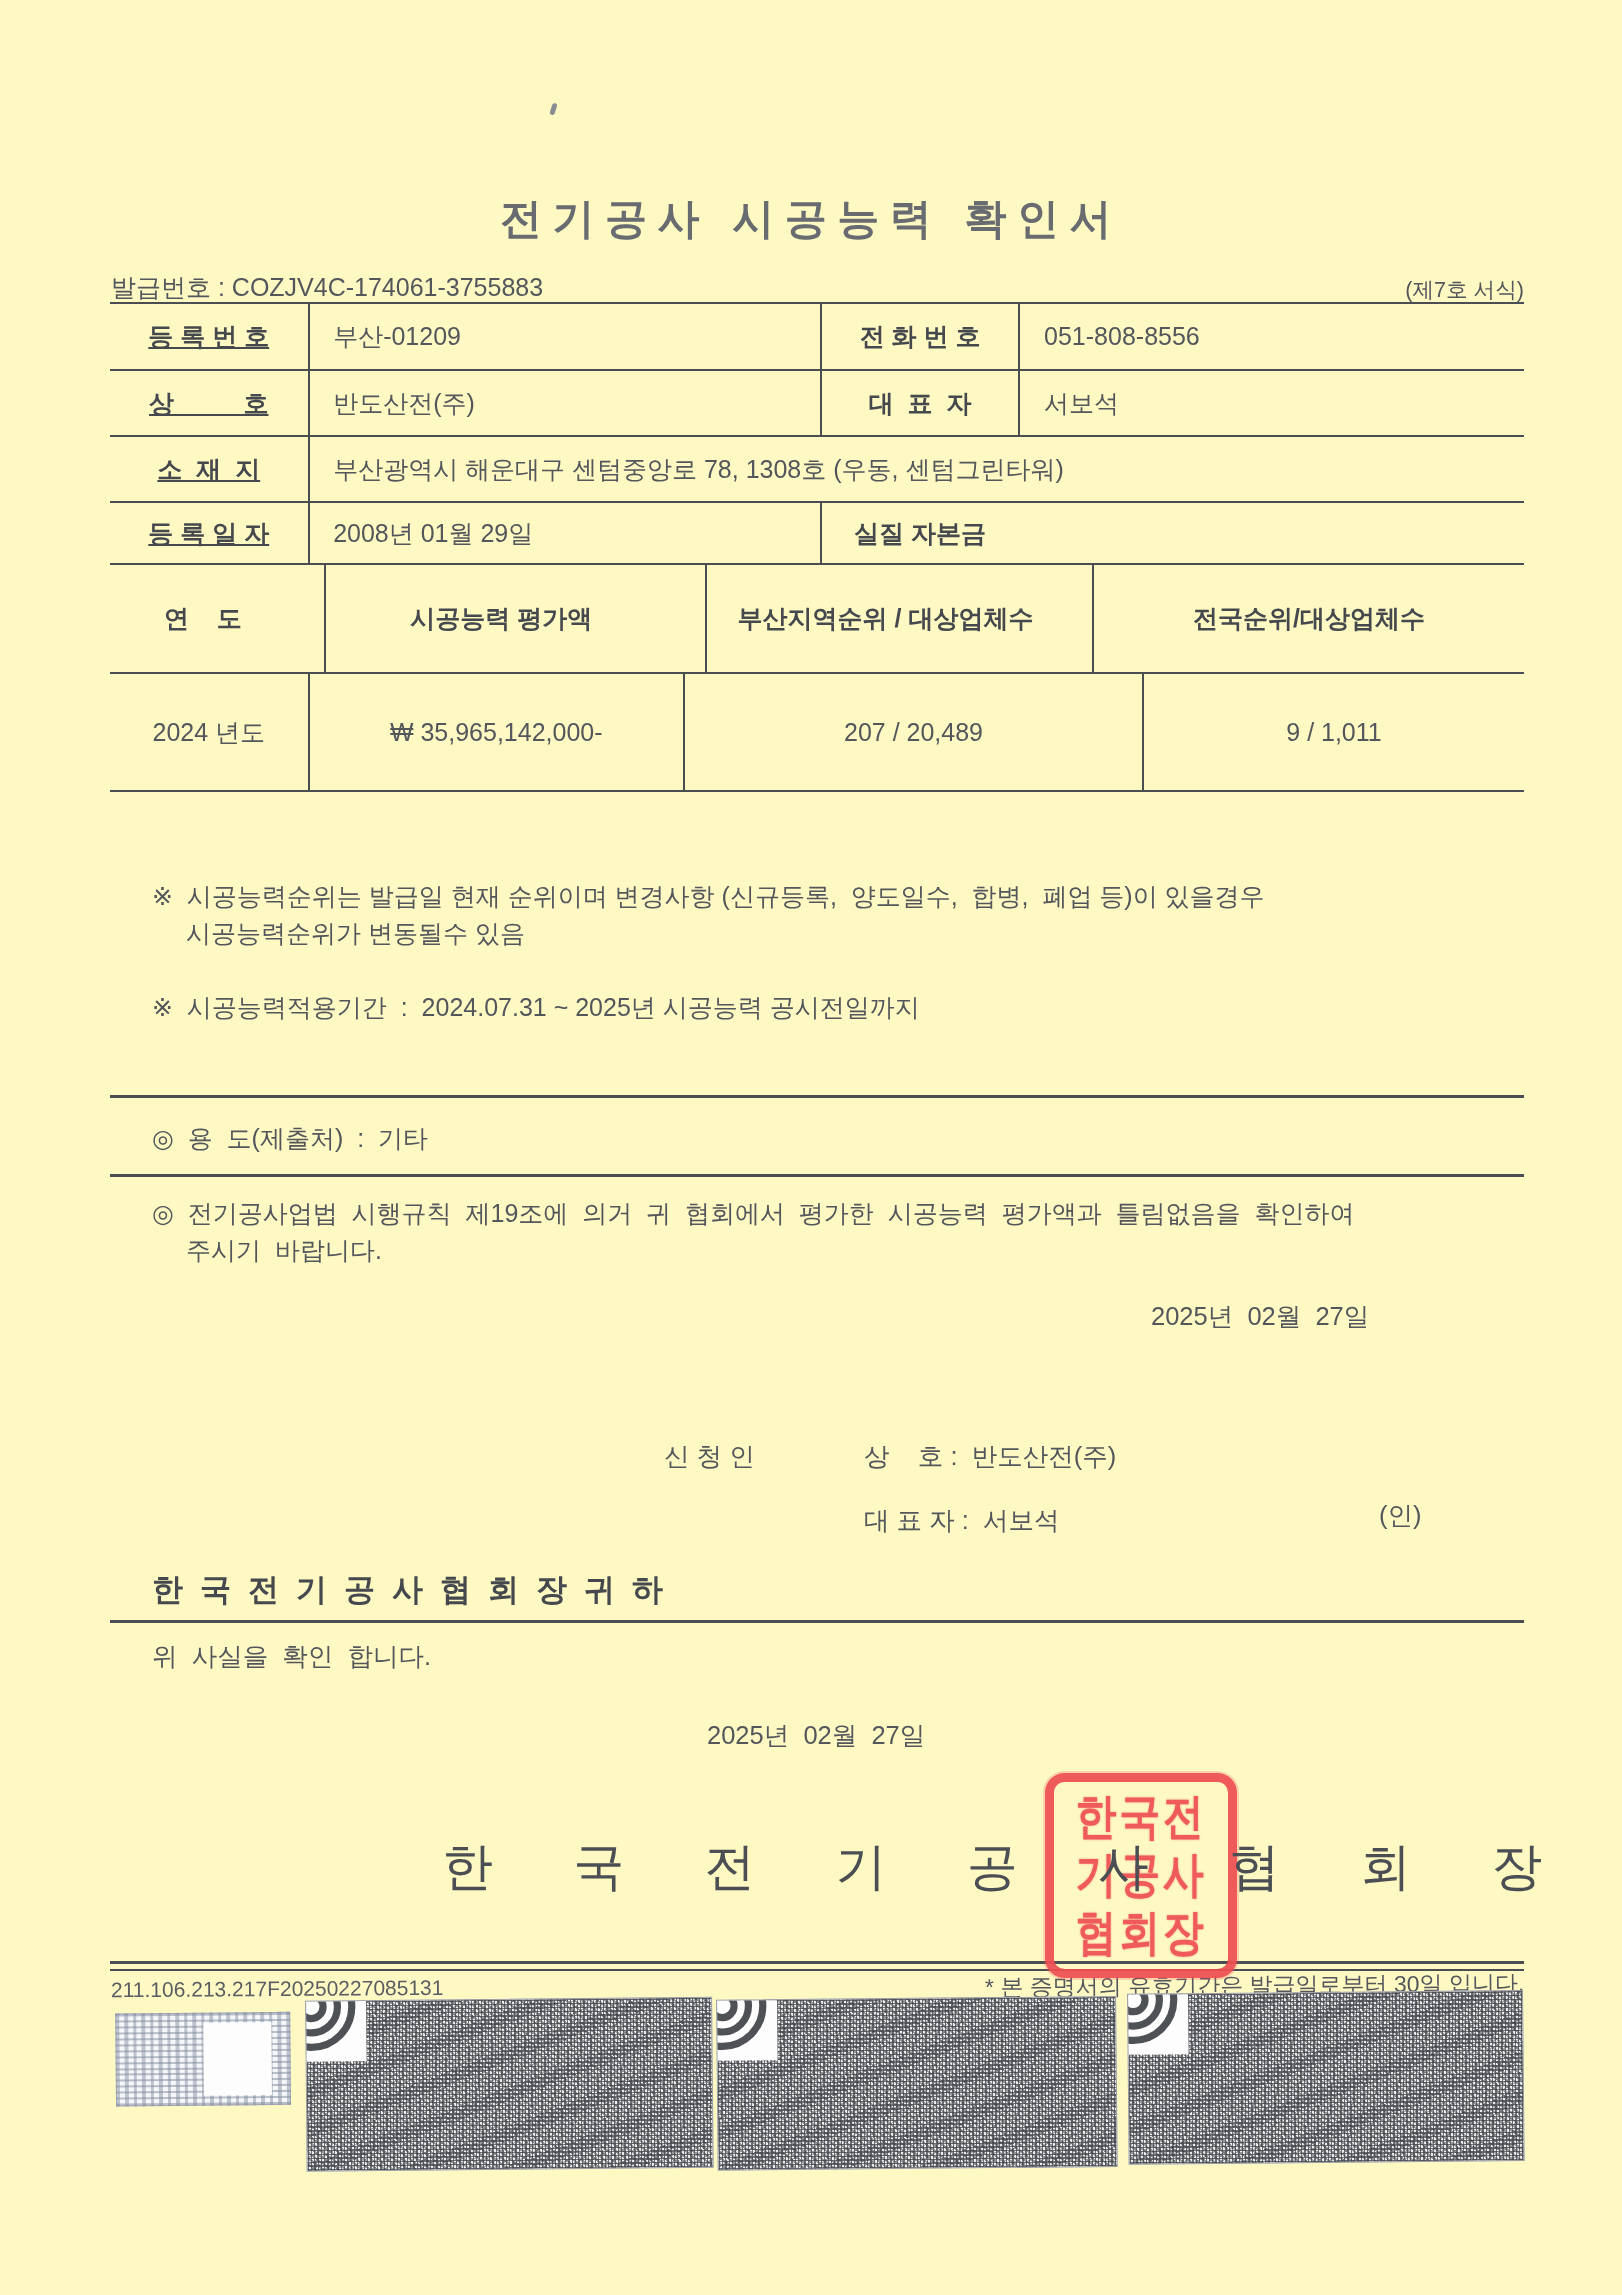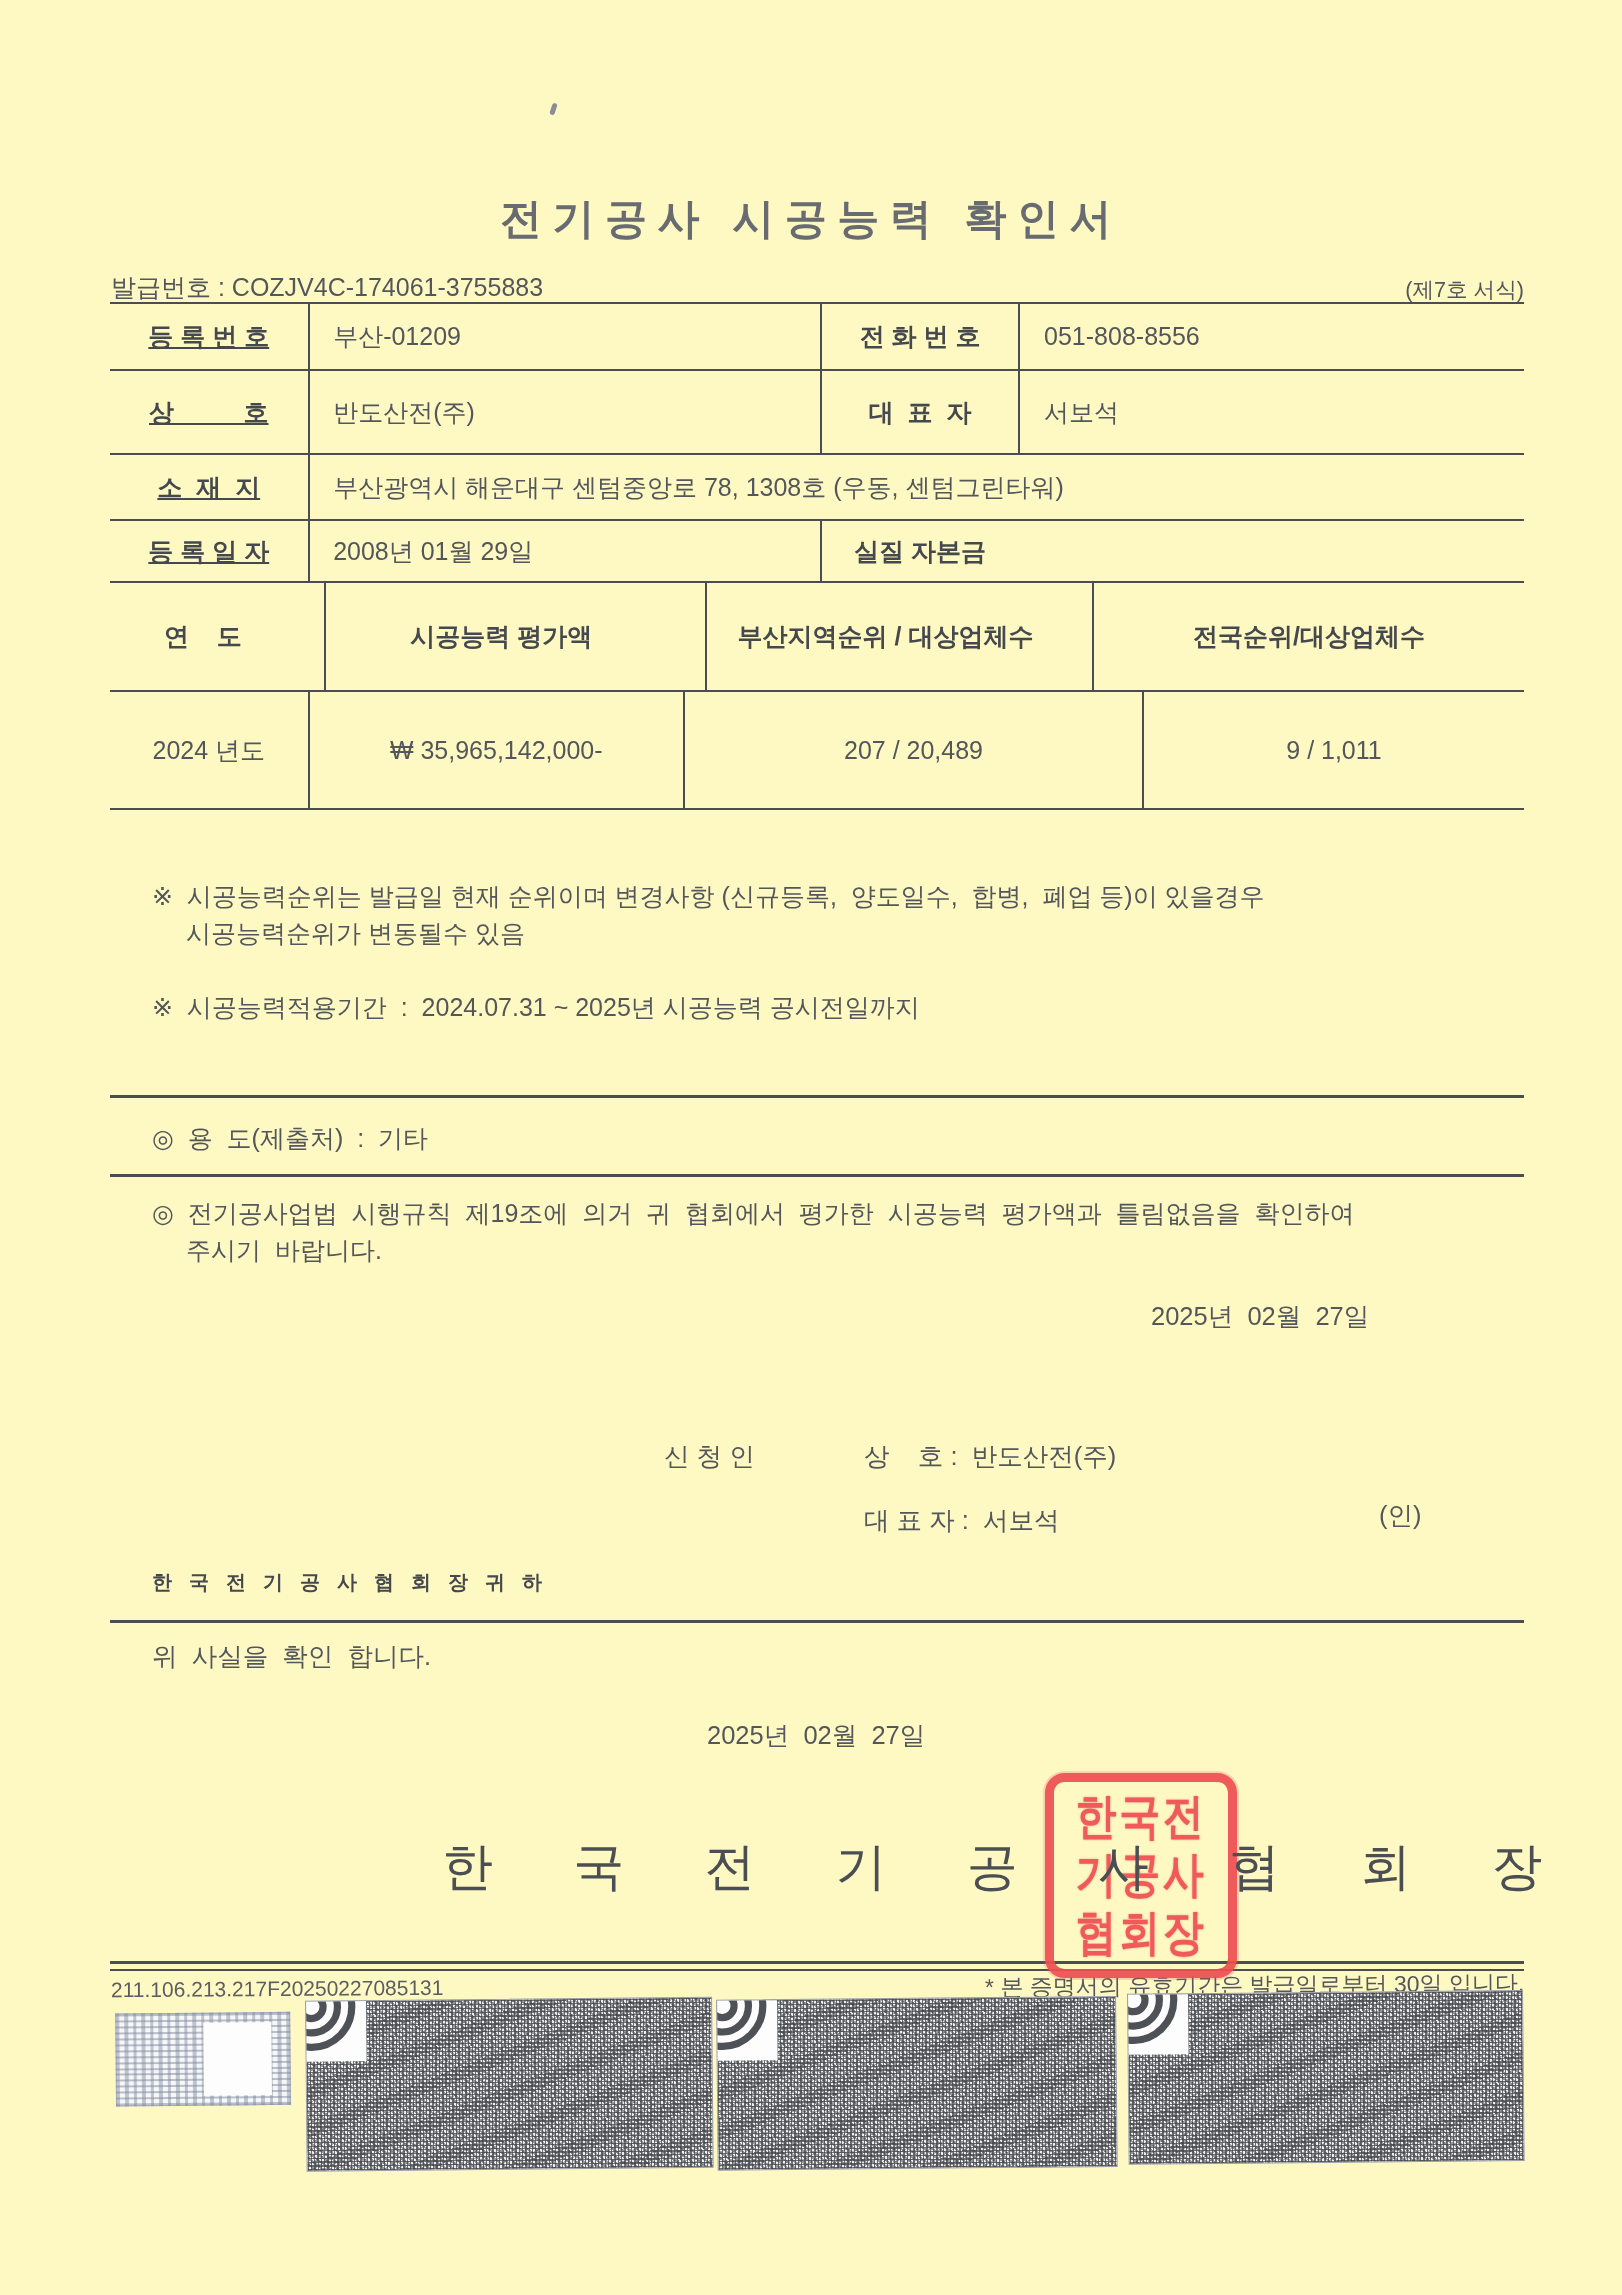--- a/index.html
+++ b/index.html
@@ -47,37 +47,37 @@
     top:302px;left:110px;width:1414px;
     border-top:2.6px solid var(--line);
     font-size:25px;
   }
   .t-row{display:flex;border-bottom:2.6px solid var(--line);align-items:stretch;}
   .cell{display:flex;align-items:center;}
   .cell + .cell{border-left:2px solid var(--line);}
   .lab{justify-content:center;font-weight:bold;color:var(--ink-dark);}
   .val{padding-left:23.6px;}
   .ctr{justify-content:center;padding-left:0;}
-  .h1{height:67px;} .h2{height:84px;} .h3{height:66px;} .h4{height:62px;}
+  .h1{height:67px;} .h2{height:66px;} .h3{height:66px;} .h4{height:62px;}
   .h5{height:109px;gap:28px;} .h6{height:118px;}
   .wA1{width:13.97%;text-decoration:underline;} .wA2{width:36.22%;} .wA3{width:14.06%;} .wA4{width:35.75%;}
   .wB1{width:13.97%;} .wB2{width:26.55%;} .wB3{width:32.47%;} .wB4{width:27.01%;}
   .wSpan{width:86.03%;}
   .perf-head .cell{font-weight:bold;color:var(--ink-dark);}
 
   
   .note{font-size:25px;line-height:37px;color:var(--ink);}
   .indent{padding-left:34px;}
   .rule{left:110px;width:1414px;height:2.6px;background:var(--line);}
   .rule-thin{left:110px;width:1414px;height:2px;background:var(--line);}
 
   
   .sig{font-size:25.5px;color:var(--ink);}
   .addressee{
-    font-size:20px;font-weight:bold;letter-spacing:17px;color:var(--ink-dark);
+    font-size:31px;font-weight:bold;letter-spacing:17px;color:var(--ink-dark);
   }
   .chairman{
     top:1833px;left:442px;
     font-size:51px;letter-spacing:33px;color:#4b4e53;
     z-index:2;
   }
   
   .seal{
     top:1773px;left:1045px;width:192px;height:205px;
     border:9.2px solid var(--seal);

